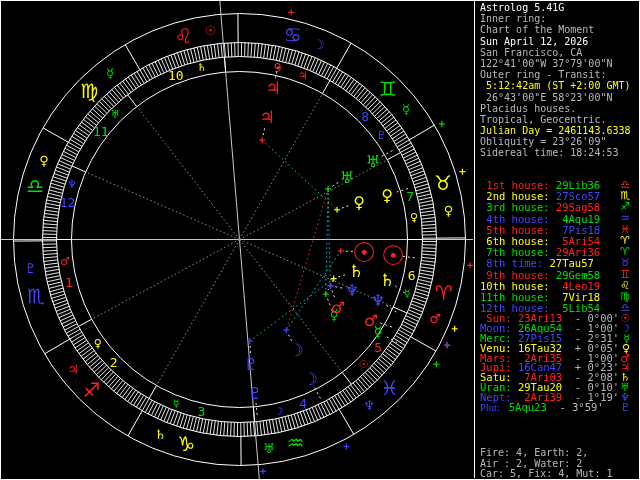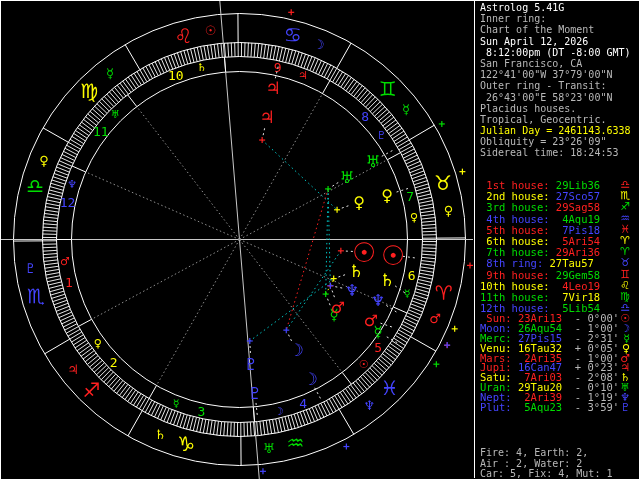--- a/index.html
+++ b/index.html
@@ -553,56 +553,56 @@
       <line x1="262.96519983156145" y1="468.3154101798776" x2="262.96519983156145" y2="474.3154101798776" stroke="#4444ff" stroke-width="1.2"></line>
       <line x1="256.0118467997744" y1="402.94867659811024" x2="257.4284323194585" y2="416.87682383546456" stroke="#e8e8e8" stroke-width="1" stroke-dasharray="2,3"></line>
       <text x="255" y="393" fill="#4444ff" font-size="16" text-anchor="middle" dominant-baseline="central" font-family="DejaVu Sans, sans-serif">♇</text>
     </svg>
   <div id="panel">
     <div class="sect" id="hdr" style="top:2px">
         <div class="pline" style="color: rgb(255, 255, 255);">Astrolog 5.41G</div>
         <div class="pline" style="color: rgb(184, 184, 184);">Inner ring:</div>
         <div class="pline" style="color: rgb(184, 184, 184);">Chart of the Moment</div>
         <div class="pline" style="color: rgb(255, 255, 255);">Sun April 12, 2026</div>
-        <div class="pline" style="color: rgb(255, 255, 255);"> 8:12:00pm (DT -8:00 GMT)</div>
         <div class="pline" style="color: rgb(184, 184, 184);">San Francisco, CA</div>
         <div class="pline" style="color: rgb(184, 184, 184);">122°41'00"W 37°79'00"N</div>
         <div class="pline" style="color: rgb(184, 184, 184);">Outer ring - Transit:</div>
+        <div class="pline" style="color: rgb(255, 255, 0);"> 5:12:42am (ST +2:00 GMT)</div>
         <div class="pline" style="color: rgb(184, 184, 184);"> 26°43'00"E 58°23'00"N</div>
         <div class="pline" style="color: rgb(184, 184, 184);">Placidus houses.</div>
         <div class="pline" style="color: rgb(184, 184, 184);">Tropical, Geocentric.</div>
         <div class="pline" style="color: rgb(255, 255, 0);">Julian Day = 2461143.6338</div>
         <div class="pline" style="color: rgb(184, 184, 184);">Obliquity = 23°26'09"</div>
         <div class="pline" style="color: rgb(184, 184, 184);">Sidereal time: 18:24:53</div>
       </div>
     <div class="sect" id="hss" style="top:180px">
         <div class="prow" style="height: 11.2px; line-height: 11.2px;"><span style="color: rgb(255, 32, 32);"> 1st house: </span><span style="color: rgb(0, 221, 0);">29Lib36</span><span class="rowglyph" style="color: rgb(255, 32, 32);">♎</span></div>
         <div class="prow" style="height: 11.2px; line-height: 11.2px;"><span style="color: rgb(255, 255, 0);"> 2nd house: </span><span style="color: rgb(68, 68, 255);">27Sco57</span><span class="rowglyph" style="color: rgb(255, 255, 0);">♏</span></div>
         <div class="prow" style="height: 11.2px; line-height: 11.2px;"><span style="color: rgb(0, 221, 0);"> 3rd house: </span><span style="color: rgb(255, 32, 32);">29Sag58</span><span class="rowglyph" style="color: rgb(0, 221, 0);">♐</span></div>
         <div class="prow" style="height: 11.2px; line-height: 11.2px;"><span style="color: rgb(68, 68, 255);"> 4th house: </span><span style="color: rgb(0, 221, 0);"> 4Aqu19</span><span class="rowglyph" style="color: rgb(68, 68, 255);">♒</span></div>
         <div class="prow" style="height: 11.2px; line-height: 11.2px;"><span style="color: rgb(255, 32, 32);"> 5th house: </span><span style="color: rgb(68, 68, 255);"> 7Pis18</span><span class="rowglyph" style="color: rgb(255, 32, 32);">♓</span></div>
         <div class="prow" style="height: 11.2px; line-height: 11.2px;"><span style="color: rgb(255, 255, 0);"> 6th house: </span><span style="color: rgb(255, 32, 32);"> 5Ari54</span><span class="rowglyph" style="color: rgb(255, 255, 0);">♈</span></div>
         <div class="prow" style="height: 11.2px; line-height: 11.2px;"><span style="color: rgb(0, 221, 0);"> 7th house: </span><span style="color: rgb(255, 32, 32);">29Ari36</span><span class="rowglyph" style="color: rgb(0, 221, 0);">♈</span></div>
-        <div class="prow" style="height: 11.2px; line-height: 11.2px;"><span style="color: rgb(68, 68, 255);"> 8th ring: </span><span style="color: rgb(255, 255, 0);">27Tau57</span><span class="rowglyph" style="color: rgb(68, 68, 255);">♉</span></div>
+        <div class="prow" style="height: 11.2px; line-height: 11.2px;"><span style="color: rgb(68, 68, 255);"> 8th time: </span><span style="color: rgb(255, 255, 0);">27Tau57</span><span class="rowglyph" style="color: rgb(68, 68, 255);">♉</span></div>
         <div class="prow" style="height: 11.2px; line-height: 11.2px;"><span style="color: rgb(255, 32, 32);"> 9th house: </span><span style="color: rgb(0, 221, 0);">29Gem58</span><span class="rowglyph" style="color: rgb(255, 32, 32);">♊</span></div>
         <div class="prow" style="height: 11.2px; line-height: 11.2px;"><span style="color: rgb(255, 255, 0);">10th house: </span><span style="color: rgb(255, 32, 32);"> 4Leo19</span><span class="rowglyph" style="color: rgb(255, 255, 0);">♌</span></div>
         <div class="prow" style="height: 11.2px; line-height: 11.2px;"><span style="color: rgb(0, 221, 0);">11th house: </span><span style="color: rgb(255, 255, 0);"> 7Vir18</span><span class="rowglyph" style="color: rgb(0, 221, 0);">♍</span></div>
         <div class="prow" style="height: 11.2px; line-height: 11.2px;"><span style="color: rgb(68, 68, 255);">12th house: </span><span style="color: rgb(0, 221, 0);"> 5Lib54</span><span class="rowglyph" style="color: rgb(68, 68, 255);">♎</span></div>
       </div>
     <div class="sect" id="pls" style="top:314px">
         <div class="prow" style="height: 9.9px; line-height: 9.9px;"><span style="color: rgb(255, 32, 32);"> Sun: </span><span style="color: rgb(255, 32, 32);">23Ari13</span><span style="color: rgb(184, 184, 184);">  - 0°00'</span><span class="rowglyph" style="color: rgb(255, 32, 32);">☉</span></div>
         <div class="prow" style="height: 9.9px; line-height: 9.9px;"><span style="color: rgb(68, 68, 255);">Moon: </span><span style="color: rgb(0, 221, 0);">26Aqu54</span><span style="color: rgb(184, 184, 184);">  - 1°00'</span><span class="rowglyph" style="color: rgb(68, 68, 255);">☽</span></div>
         <div class="prow" style="height: 9.9px; line-height: 9.9px;"><span style="color: rgb(0, 221, 0);">Merc: </span><span style="color: rgb(68, 68, 255);">27Pis15</span><span style="color: rgb(184, 184, 184);">  - 2°31'</span><span class="rowglyph" style="color: rgb(0, 221, 0);">☿</span></div>
         <div class="prow" style="height: 9.9px; line-height: 9.9px;"><span style="color: rgb(255, 255, 0);">Venu: </span><span style="color: rgb(255, 255, 0);">16Tau32</span><span style="color: rgb(184, 184, 184);">  + 0°05'</span><span class="rowglyph" style="color: rgb(255, 255, 0);">♀</span></div>
         <div class="prow" style="height: 9.9px; line-height: 9.9px;"><span style="color: rgb(255, 32, 32);">Mars: </span><span style="color: rgb(255, 32, 32);"> 2Ari35</span><span style="color: rgb(184, 184, 184);">  - 1°00'</span><span class="rowglyph" style="color: rgb(255, 32, 32);">♂</span></div>
         <div class="prow" style="height: 9.9px; line-height: 9.9px;"><span style="color: rgb(255, 32, 32);">Jupi: </span><span style="color: rgb(68, 68, 255);">16Can47</span><span style="color: rgb(184, 184, 184);">  + 0°23'</span><span class="rowglyph" style="color: rgb(255, 32, 32);">♃</span></div>
         <div class="prow" style="height: 9.9px; line-height: 9.9px;"><span style="color: rgb(255, 255, 0);">Satu: </span><span style="color: rgb(255, 32, 32);"> 7Ari03</span><span style="color: rgb(184, 184, 184);">  - 2°08'</span><span class="rowglyph" style="color: rgb(255, 255, 0);">♄</span></div>
         <div class="prow" style="height: 9.9px; line-height: 9.9px;"><span style="color: rgb(0, 221, 0);">Uran: </span><span style="color: rgb(255, 255, 0);">29Tau20</span><span style="color: rgb(184, 184, 184);">  - 0°10'</span><span class="rowglyph" style="color: rgb(0, 221, 0);">♅</span></div>
         <div class="prow" style="height: 9.9px; line-height: 9.9px;"><span style="color: rgb(68, 68, 255);">Nept: </span><span style="color: rgb(255, 32, 32);"> 2Ari39</span><span style="color: rgb(184, 184, 184);">  - 1°19'</span><span class="rowglyph" style="color: rgb(68, 68, 255);">♆</span></div>
-        <div class="prow" style="height: 9.9px; line-height: 9.9px;"><span style="color: rgb(68, 68, 255);">Plut: </span><span style="color: rgb(0, 221, 0);"> 5Aqu23</span><span style="color: rgb(184, 184, 184);">  - 3°59'</span><span class="rowglyph" style="color: rgb(68, 68, 255);">♇</span></div>
+        <div class="prow" style="height: 9.9px; line-height: 9.9px;"><span style="color: rgb(68, 68, 255); font-family: Liberation Serif, serif;">Plut: </span><span style="color: rgb(0, 221, 0);"> 5Aqu23</span><span style="color: rgb(184, 184, 184);">  - 3°59'</span><span class="rowglyph" style="color: rgb(68, 68, 255);">♇</span></div>
       </div>
     <div class="sect" id="ftr" style="top:448px">
         <div class="pline" style="color: rgb(184, 184, 184); line-height: 10.6px; height: 10.6px;">Fire: 4, Earth: 2,</div>
         <div class="pline" style="color: rgb(184, 184, 184); line-height: 10.6px; height: 10.6px;">Air : 2, Water: 2</div>
         <div class="pline" style="color: rgb(184, 184, 184); line-height: 10.6px; height: 10.6px;">Car: 5, Fix: 4, Mut: 1</div>
         <div class="pline" style="color: rgb(184, 184, 184); line-height: 10.6px; height: 10.6px;">Yang: 6, Yin: 4</div>
         <div class="pline" style="color: rgb(184, 184, 184); line-height: 10.6px; height: 10.6px;">M: 3, N: 7, A: 0, D: 10</div>
       </div>
   </div>
   <div id="frame"></div>

